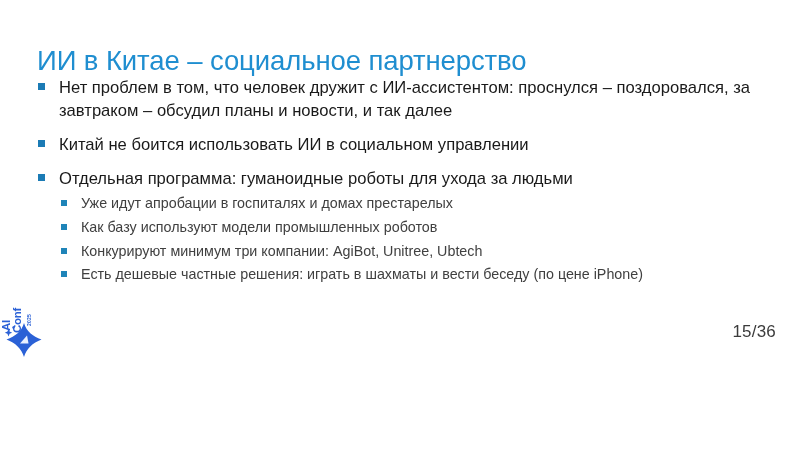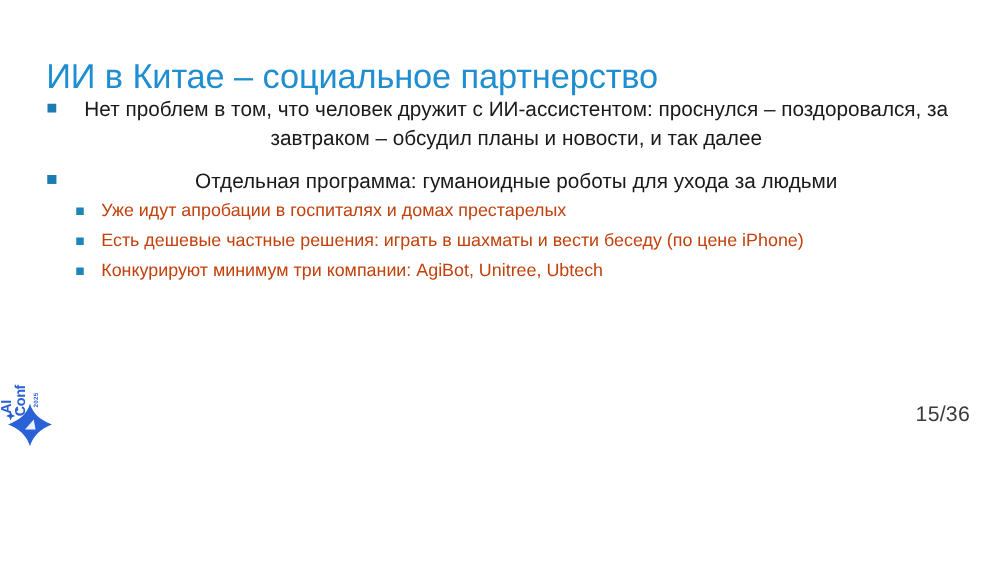--- a/index.html
+++ b/index.html
@@ -47,42 +47,41 @@
     width: 730px;
   }
 
   .bullet-l1 {
     position: relative;
     padding-left: 22px;
     font-size: 16.6px;
     line-height: 23px;
     color: #1a1a1a;
     margin-bottom: 11px;
-    text-align: center;
   }
   .bullet-l1 .marker {
     position: absolute;
     left: 1px;
     top: 7px;
     width: 7px;
     height: 7px;
     background: #1b7bb5;
     display: block;
   }
 
   .sublist {
     margin: 2px 0 4px 0;
     padding: 0;
   }
   .bullet-l2 {
     position: relative;
     padding-left: 44px;
     font-size: 14.3px;
     line-height: 23.8px;
-    color: #c2410c;
+    color: #404040;
   }
   .bullet-l2 .marker {
     position: absolute;
     left: 24px;
     top: 8px;
     width: 6px;
     height: 6px;
     background: #1f84b8;
     display: block;
   }
@@ -159,39 +158,44 @@
 
   <div class="body-area">
 
     <div class="bullet-l1">
       <span class="marker"></span>
       <span>Нет проблем в том, что человек дружит с ИИ-ассистентом: проснулся – поздоровался, за завтраком – обсудил планы и новости, и так далее</span>
     </div>
 
     <div class="bullet-l1">
       <span class="marker"></span>
+      <span>Китай не боится использовать ИИ в социальном управлении</span>
     </div>
 
     <div class="bullet-l1" style="margin-bottom:0;">
       <span class="marker"></span>
       <span>Отдельная программа: гуманоидные роботы для ухода за людьми</span>
     </div>
 
     <div class="sublist">
       <div class="bullet-l2">
         <span class="marker"></span>
         <span>Уже идут апробации в госпиталях и домах престарелых</span>
       </div>
       <div class="bullet-l2">
         <span class="marker"></span>
+        <span>Как базу используют модели промышленных роботов</span>
+      </div>
+      <div class="bullet-l2">
+        <span class="marker"></span>
+        <span>Конкурируют минимум три компании: AgiBot, Unitree, Ubtech</span>
+      </div>
+      <div class="bullet-l2">
+        <span class="marker"></span>
         <span>Есть дешевые частные решения: играть в шахматы и вести беседу (по цене iPhone)</span>
-      </div>
-      <div class="bullet-l2">
-        <span class="marker"></span>
-        <span>Конкурируют минимум три компании: AgiBot, Unitree, Ubtech</span>
       </div>
     </div>
 
     <div class="gap-after-sublist"></div>
 
 
   </div>
 
   <div class="page-number">15/36</div>
 

